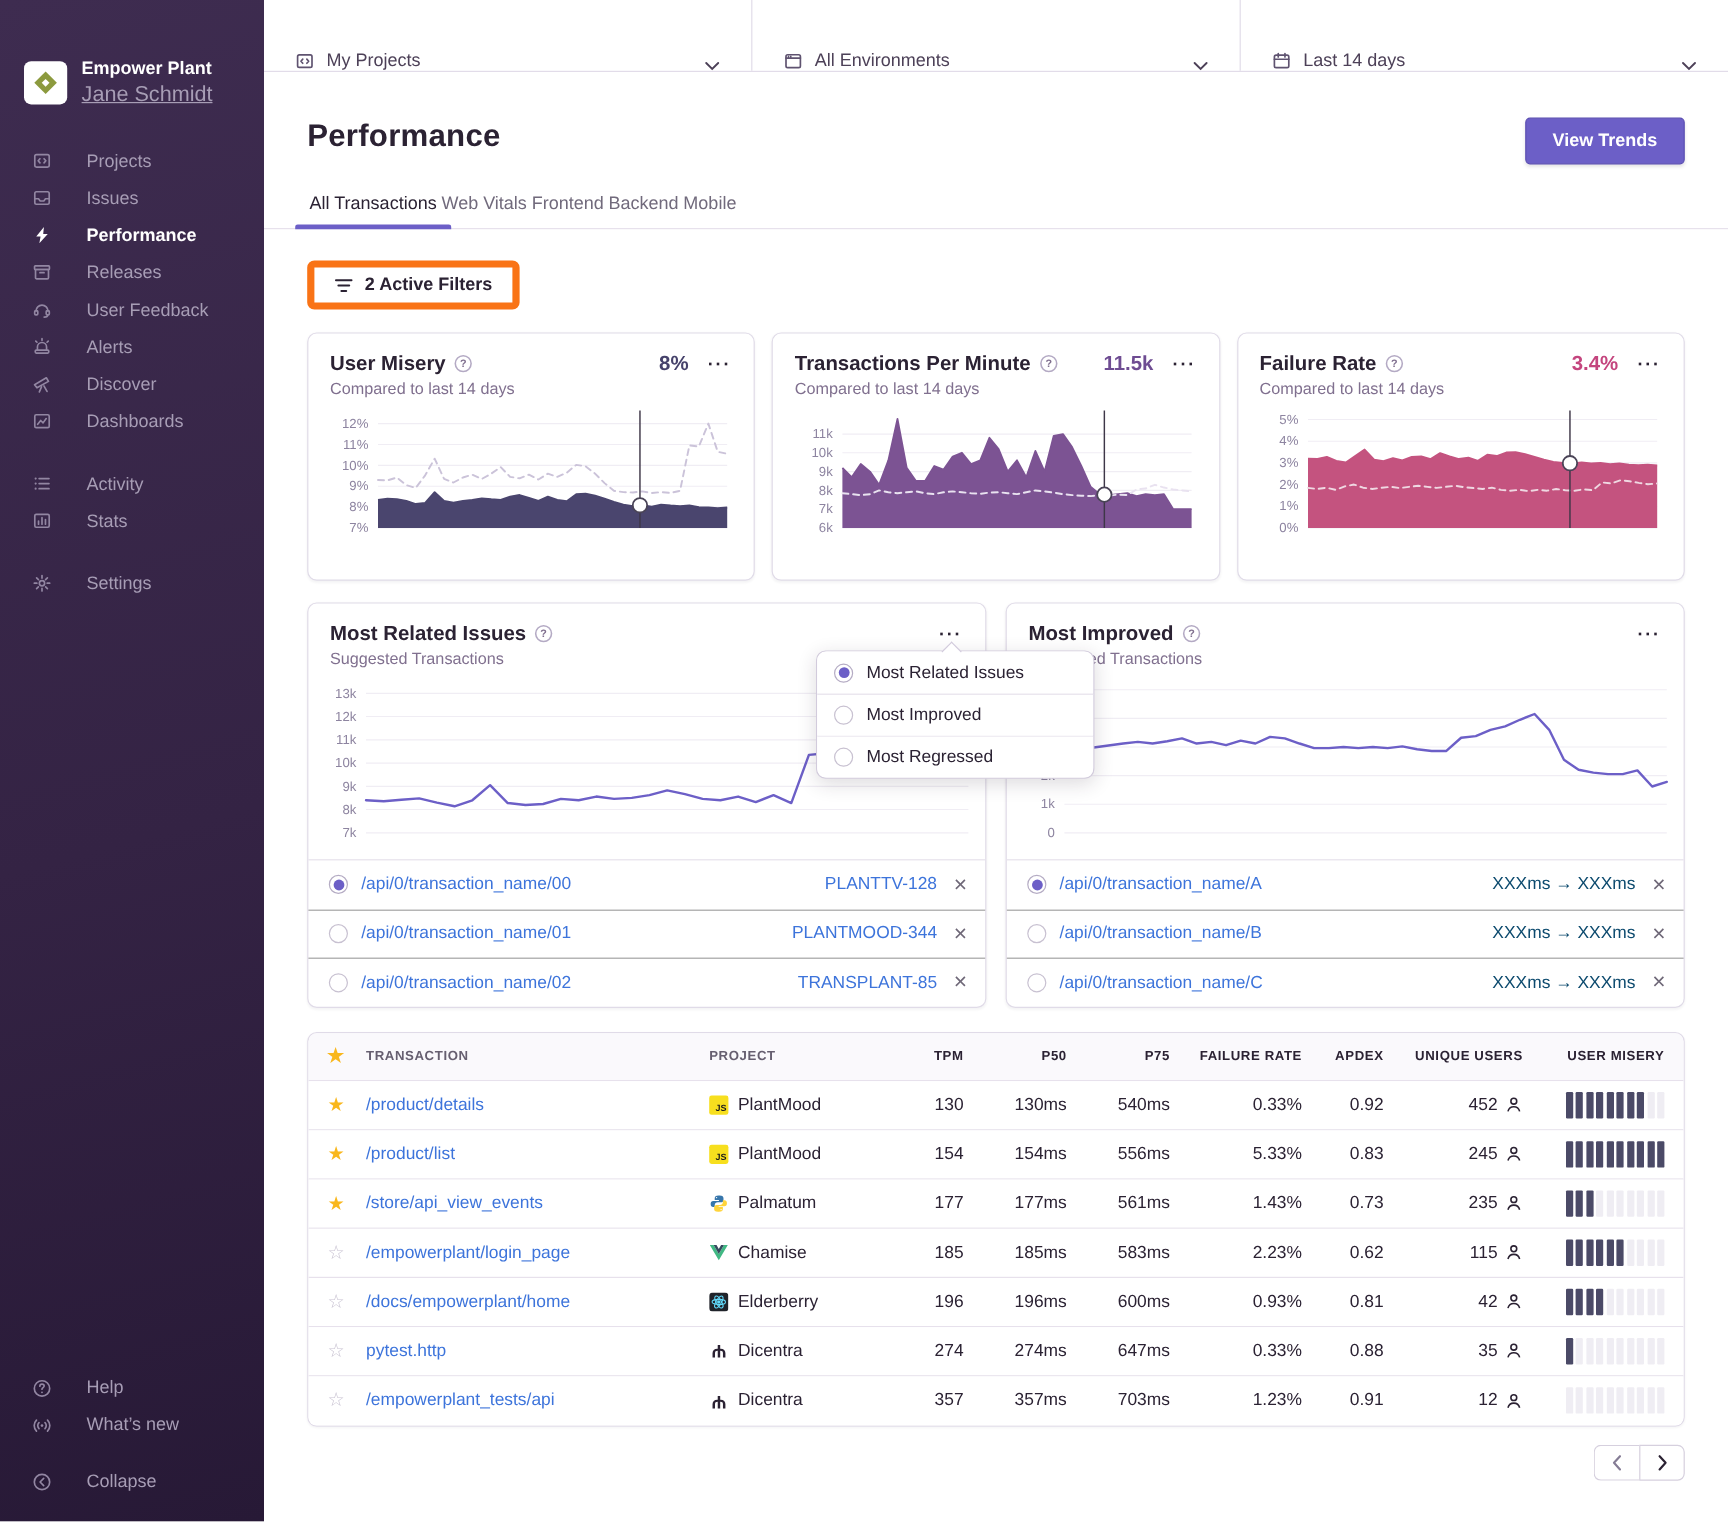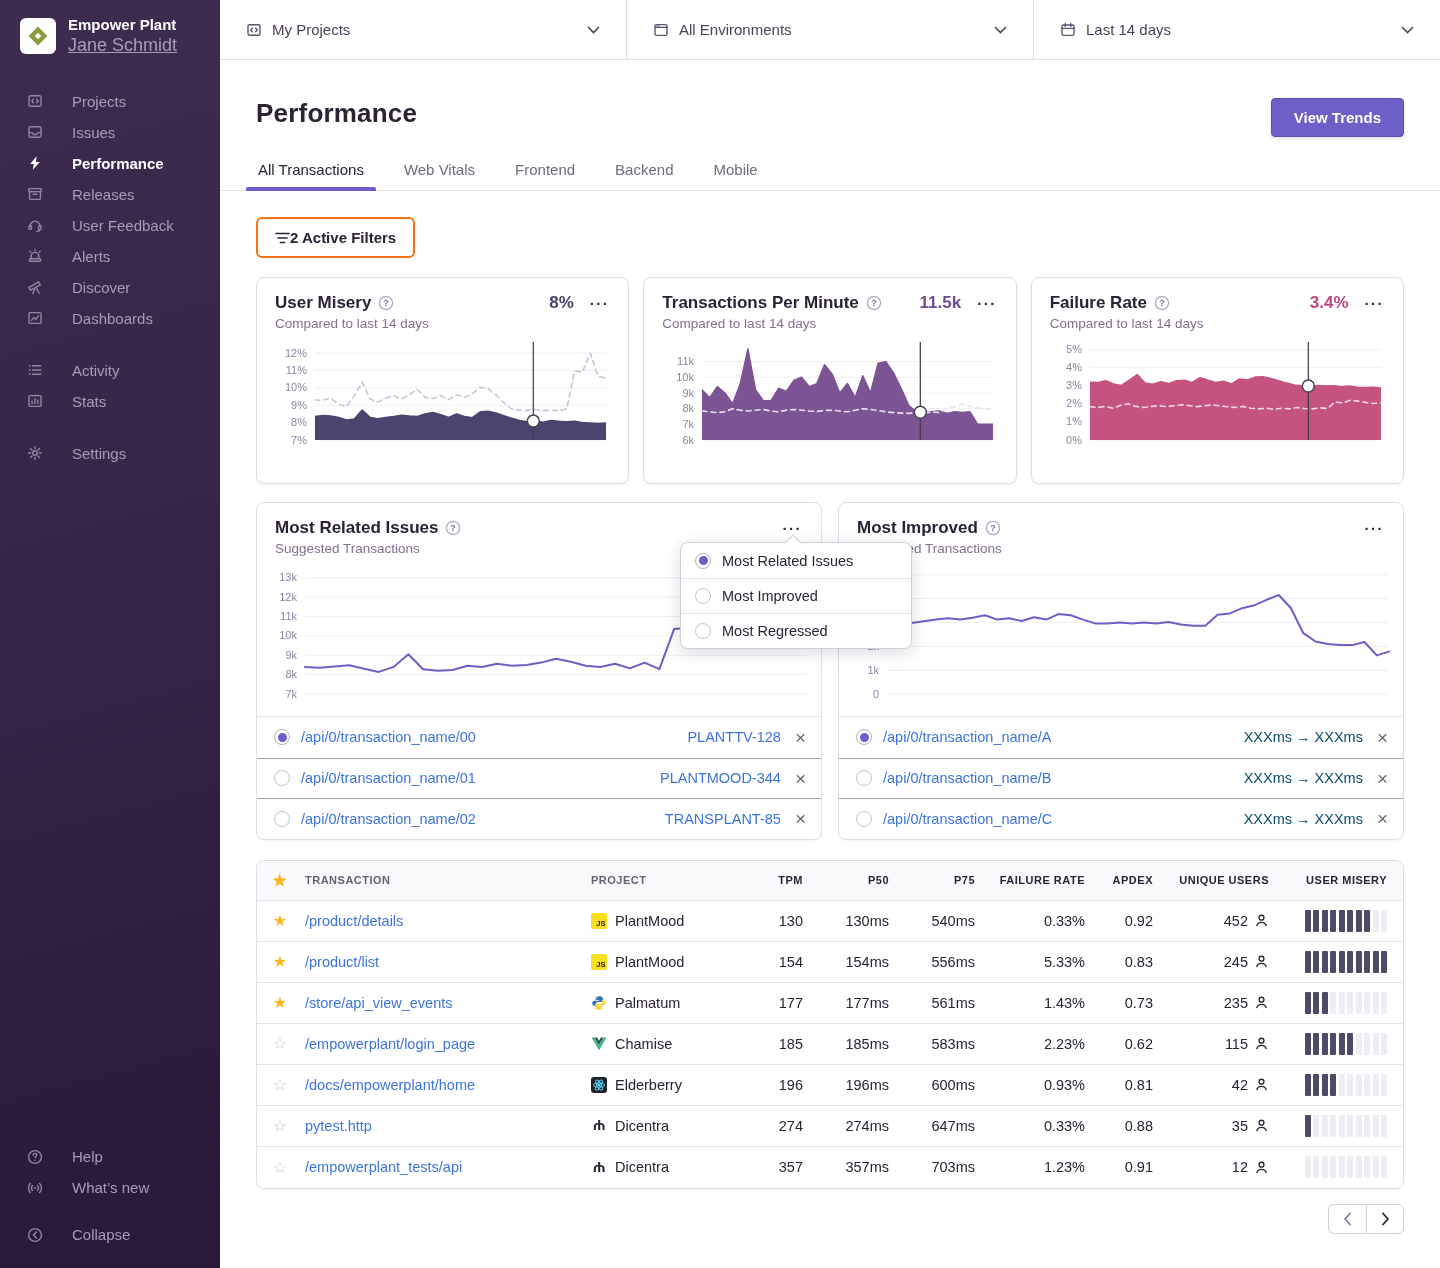--- a/index.html
+++ b/index.html
@@ -4,54 +4,54 @@
 <style>
   * { margin:0; padding:0; box-sizing:border-box; }
   html,body { width:1440px; height:1268px; overflow:hidden; background:#fff;
     font-family:"Liberation Sans", sans-serif; color:#2B2233; }
   .app { display:flex; width:1440px; height:1268px; }
 
   
   .sidebar { width:220px; flex:0 0 220px; height:100%;
     background:linear-gradient(165deg,#3E2C50 0%, #342344 55%, #271936 100%);
     color:#A79DB5; display:flex; flex-direction:column; padding:16px 0 18px; }
-  .org-row { display:flex; align-items:center; gap:12px; padding:0 20px; }
+  .org-row { display:flex; align-items:center; gap:12px; padding:0 20px;margin-top:33px; }
   .org-logo { width:36px; height:36px; background:#fff; border-radius:6px; display:flex; align-items:center; justify-content:center; }
   .org-name { color:#fff; font-weight:700; font-size:15px; line-height:1.25; }
   .org-user { color:#A79DB5; font-size:18px;text-decoration:underline; }
   .nav { margin-top:30px; }
   .nav-gap { height:21px; }
   .nav-item { display:flex; align-items:center; gap:28px; padding:6px 20px 6px 26px; font-size:15px; cursor:pointer; line-height:19px; }
   .nav-item .nav-icon { width:18px; height:18px; display:flex; align-items:center; justify-content:center; color:#9286A2; }
   .nav-item.active { color:#fff; font-weight:700; }
   .nav-item.active .nav-icon { color:#fff; }
   .sidebar-spacer { flex:1; }
   svg.ic { display:block; }
 
   
   .main { flex:1; display:flex; flex-direction:column; min-width:0; }
   .topbar { height:60px; background:#fff; border-bottom:1px solid #E2DCE9; display:flex; align-items:stretch; }
-  .selector { flex:1 1 0; display:flex; align-items:center; gap:10px; padding:0 26px; border-right:1px solid #E2DCE9; color:#4D4158; font-size:15px; cursor:pointer; }
+  .selector { flex:1 1 0; display:flex; align-items:flex-end; gap:10px; padding:0 26px; border-right:1px solid #E2DCE9; color:#4D4158; font-size:15px; cursor:pointer; }
   .selector:last-child { border-right:none; }
   .selector .sel-label { flex:1; }
   .sel-icon { color:#5F5370; display:flex; }
 
   .content { flex:1; padding:0 36px; overflow:hidden; }
 
   .page-head { display:flex; justify-content:space-between; align-items:flex-start; padding-top:38px; }
   .page-title { font-size:26px; font-weight:600; color:#2B2233; letter-spacing:.2px; }
   .btn-primary { background:#6C5FC7; color:#fff; border:1px solid #5B4EB2; border-radius:4px; font-size:15px; font-weight:700; padding:10px 22px; cursor:pointer; font-family:inherit; box-shadow:0 2px 3px rgba(43,34,51,.12); }
 
-  .tabs { display:flex; gap:36px; margin:24px -36px 0; padding:0 36px; border-bottom:1px solid #E7E1EC; }
+  .tabs { display:flex; margin:24px -36px 0; padding:0 36px; border-bottom:1px solid #E7E1EC; }
   .tab { font-size:15px; color:#716A7C; padding:0 2px 12px; cursor:pointer; position:relative; }
   .tab.active { color:#2B2233; }
   .tab.active::after { content:""; position:absolute; left:-10px; right:-10px; bottom:-1px; height:4px; background:#6C5FC7; border-radius:2px 2px 0 0; }
 
   .filter-row { display:flex; gap:12px; margin-top:26px; }
-  .btn-filters { display:flex; align-items:center; background:#fff; border:2px solid #f97316; border-radius:6px; height:41px; padding:0 17px; font-size:15px; font-weight:700; color:#2B2233; cursor:pointer; font-family:inherit; }
+  .btn-filters { display:flex; align-items:center; gap:10px; background:#fff; border:6px solid #f97316; border-radius:6px; height:41px; padding:0 17px; font-size:15px; font-weight:700; color:#2B2233; cursor:pointer; font-family:inherit; }
   .search-box { flex:1; display:flex; align-items:center; gap:9px; border:1px solid #D6D0DE; border-radius:6px; height:41px; padding:0 13px; }
   .search-box input { border:none; outline:none; flex:1; font-size:15px; font-family:inherit; color:#2B2233; background:transparent; }
   .search-box input::placeholder { color:#AFA7BC; }
 
   
   .summary-row { display:grid; grid-template-columns:1fr 1fr 1fr; gap:14px; margin-top:19px; }
   .card { background:#fff; border:1px solid #E0DBE8; border-radius:8px; box-shadow:0 1px 2px rgba(43,34,51,.05); }
   .s-card { padding:15px 18px 12px; height:207px; }
   .card-head { display:flex; align-items:center; }
   .card-title { font-size:17px; font-weight:600; color:#2B2233; display:flex; align-items:center; gap:7px; }

